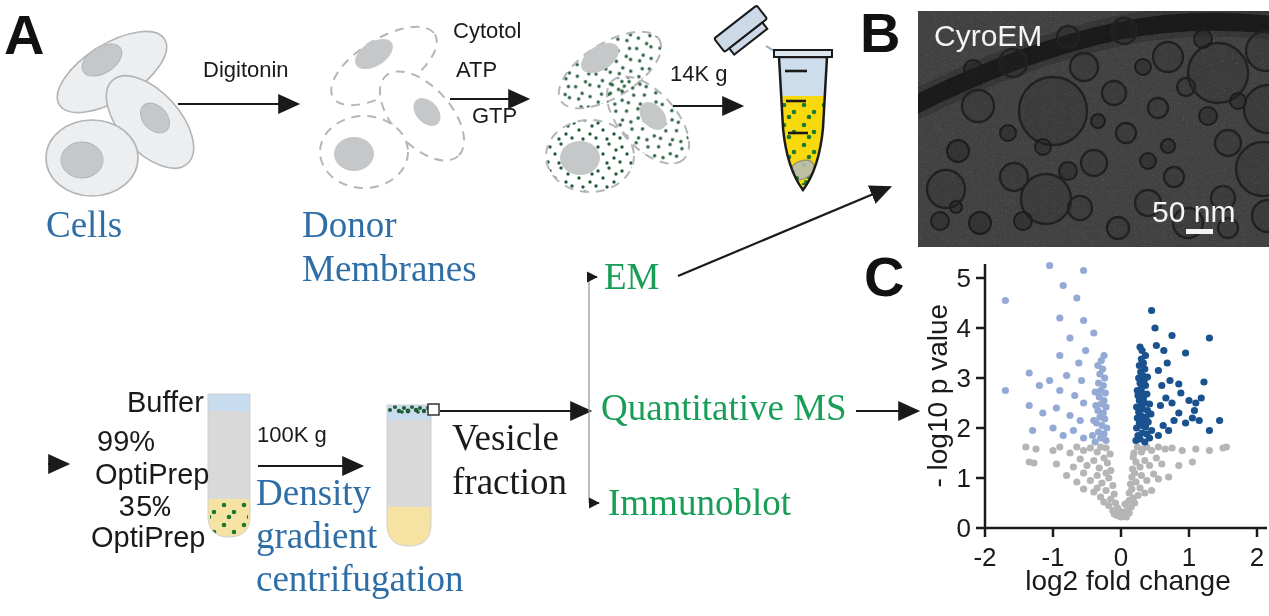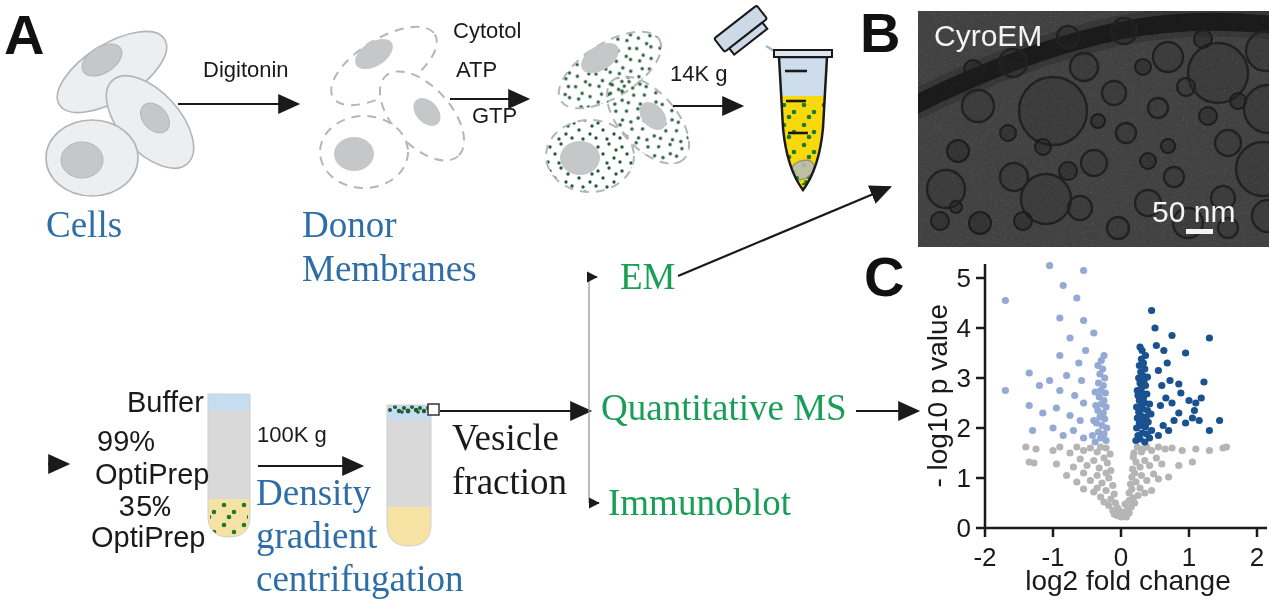--- a/index.html
+++ b/index.html
@@ -189,21 +189,21 @@
   <div class="abs sans black-lbl f29" style="left:91px;top:522px;">OptiPrep</div>
 
   <div class="abs sans black-lbl f33" style="left:257px;top:423px;">100K g</div>
   <div class="abs serif blue-lbl f36" style="left:256px;top:474px;">Density</div>
   <div class="abs serif blue-lbl f36" style="left:256px;top:517px;">gradient</div>
   <div class="abs serif black-lbl f36" style="left:452px;top:419px;">Vesicle</div>
 
   <div class="abs serif blue-lbl f36" style="left:256px;top:560px;">centrifugation</div>
   <div class="abs serif black-lbl f36" style="left:452px;top:463px;">fraction</div>
 
-  <div class="abs serif green-lbl f36" style="left:604px;top:258px;margin-left:16px;">EM</div>
+  <div class="abs serif green-lbl f36" style="left:604px;top:258px;">EM</div>
   <div class="abs serif green-lbl f36" style="left:601px;top:389px;">Quantitative MS</div>
   <div class="abs serif green-lbl f36" style="left:608px;top:484px;">Immunoblot</div>
 
   <div class="abs panel-letter" style="left:860px;top:4px;">B</div>
   <div class="abs" style="left:918px;top:11px;width:351px;height:295px;">
     <svg width="351" height="236">
       <defs>
         <filter id="grain" x="0" y="0" width="100%" height="100%">
           <feTurbulence type="fractalNoise" baseFrequency="0.9" numOctaves="2" stitchTiles="stitch"></feTurbulence>
           <feColorMatrix type="matrix" values="0 0 0 0 0  0 0 0 0 0  0 0 0 0 0  0.7 0.7 0.7 0 0"></feColorMatrix>

